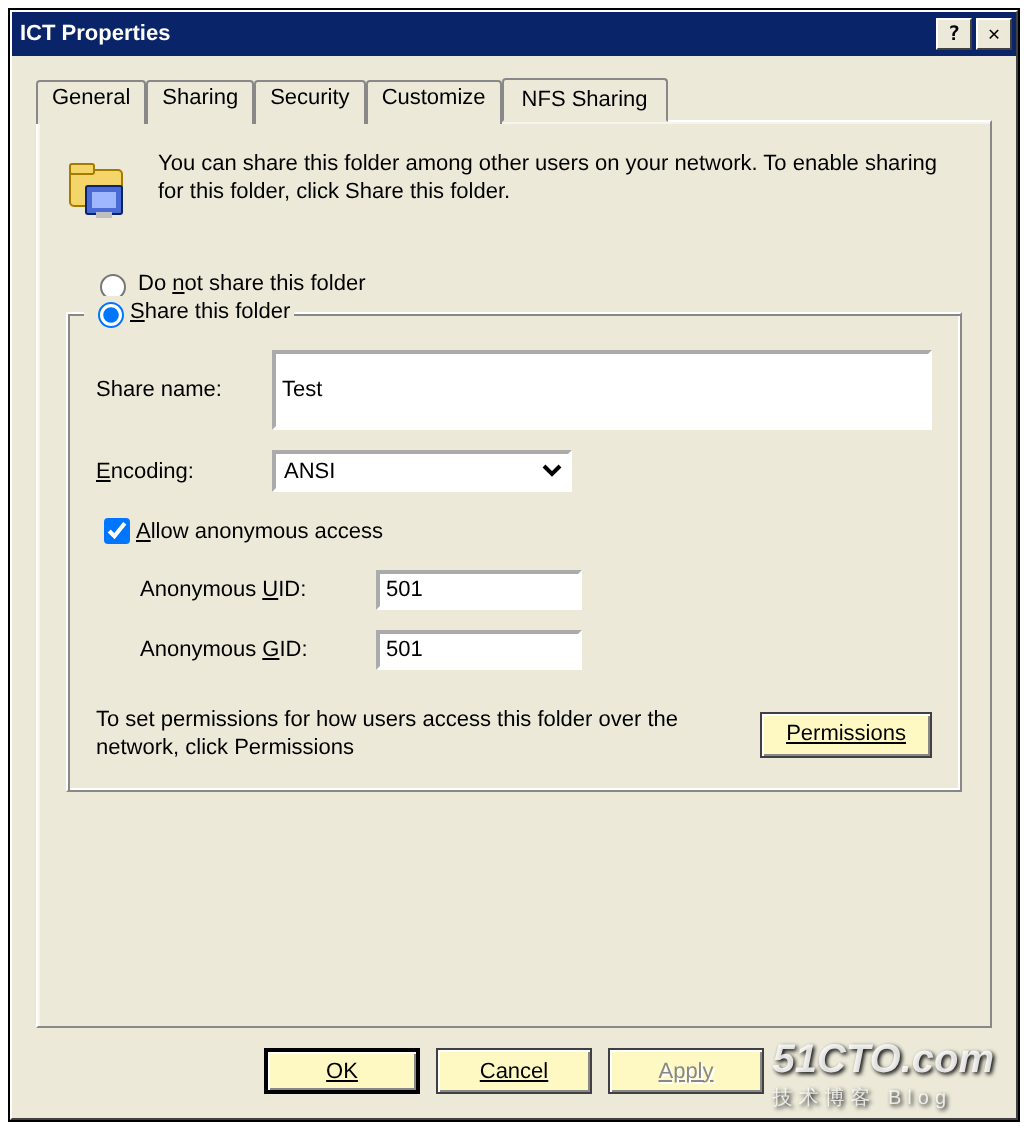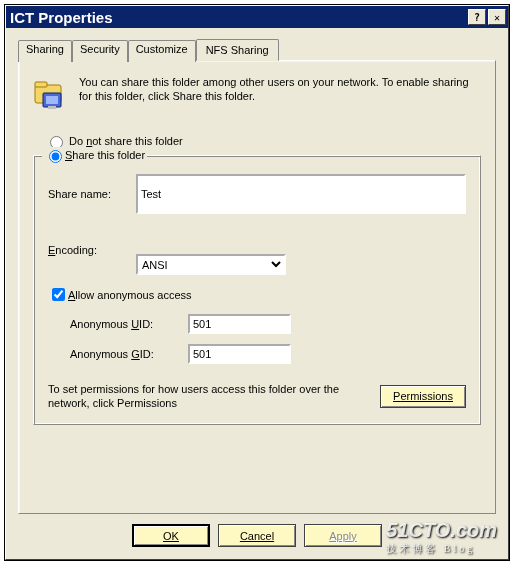--- a/index.html
+++ b/index.html
@@ -23,21 +23,21 @@
     flex-direction: column;
   }
   .titlebar {
     background: #0a246a;
     color: #fff;
     height: 22px;
     display: flex;
     align-items: center;
     padding: 0 2px;
   }
-  .titlebar-text { font-weight: bold; padding-left: 2px; font-size: 15px; }
+  .titlebar-text { font-weight: bold; padding-left: 2px; font-size: 11px; }
   .titlebar-spacer { flex: 1; }
   .titlebar-btn {
     width: 18px; height: 16px;
     background: #ece9d8;
     border: 1px solid #fff;
     border-right-color: #404040;
     border-bottom-color: #404040;
     margin-left: 2px;
     font-family: Marlett, monospace;
     font-size: 10px;
@@ -113,21 +113,20 @@
     background: #fff;
     padding: 18px 3px;
     font: inherit;
   }
   .select {
     height: 21px;
     width: 150px;
     font: inherit;
     background: #fff;
     border: 2px inset #fff;
-    margin-top: 30px;
   }
   .check-row { display: flex; align-items: center; margin: 10px 0 10px 0; }
   .anon-block { margin-left: 22px; }
   .anon-row { display: flex; align-items: center; margin-bottom: 10px; }
   .anon-label { width: 118px; }
   .small-input {
     width: 103px; height: 20px;
     border: 2px inset #fff;
     background: #fff;
     padding: 1px 3px;
@@ -159,36 +158,37 @@
     right: 12px;
     bottom: 4px;
     color: rgba(255,255,255,0.85);
     text-shadow: 1px 1px 2px #000;
     font-family: Arial, sans-serif;
     font-size: 20px;
     font-weight: bold;
     font-style: italic;
     pointer-events: none;
   }
-  .watermark small { display:block; font-size:10px; letter-spacing:3px; color: rgba(255,255,255,0.8); font-style:normal; font-weight:normal;font-family:Liberation Serif, serif;}
+  .watermark small { display:block; font-size:10px; letter-spacing:3px; color: rgba(255,255,255,0.8); font-style:normal; font-weight:normal;}
 </style>
 </head>
 <body>
 
 <div class="outer-border">
  <div class="dialog">
   <div class="titlebar">
     <span class="titlebar-text">ICT Properties</span>
     <span class="titlebar-spacer"></span>
     <div class="titlebar-btn">?</div>
     <div class="titlebar-btn">✕</div>
   </div>
 
   <div class="client">
     <div class="tabs">
+      <div class="tab inactive">General</div>
       <div class="tab inactive">Sharing</div>
       <div class="tab inactive">Security</div>
       <div class="tab inactive">Customize</div>
       <div class="tab active">NFS Sharing</div>
     </div>
 
     <div class="panel">
       <div class="intro">
         <div class="icon-box">
           <svg width="36" height="36" viewBox="0 0 36 36">

